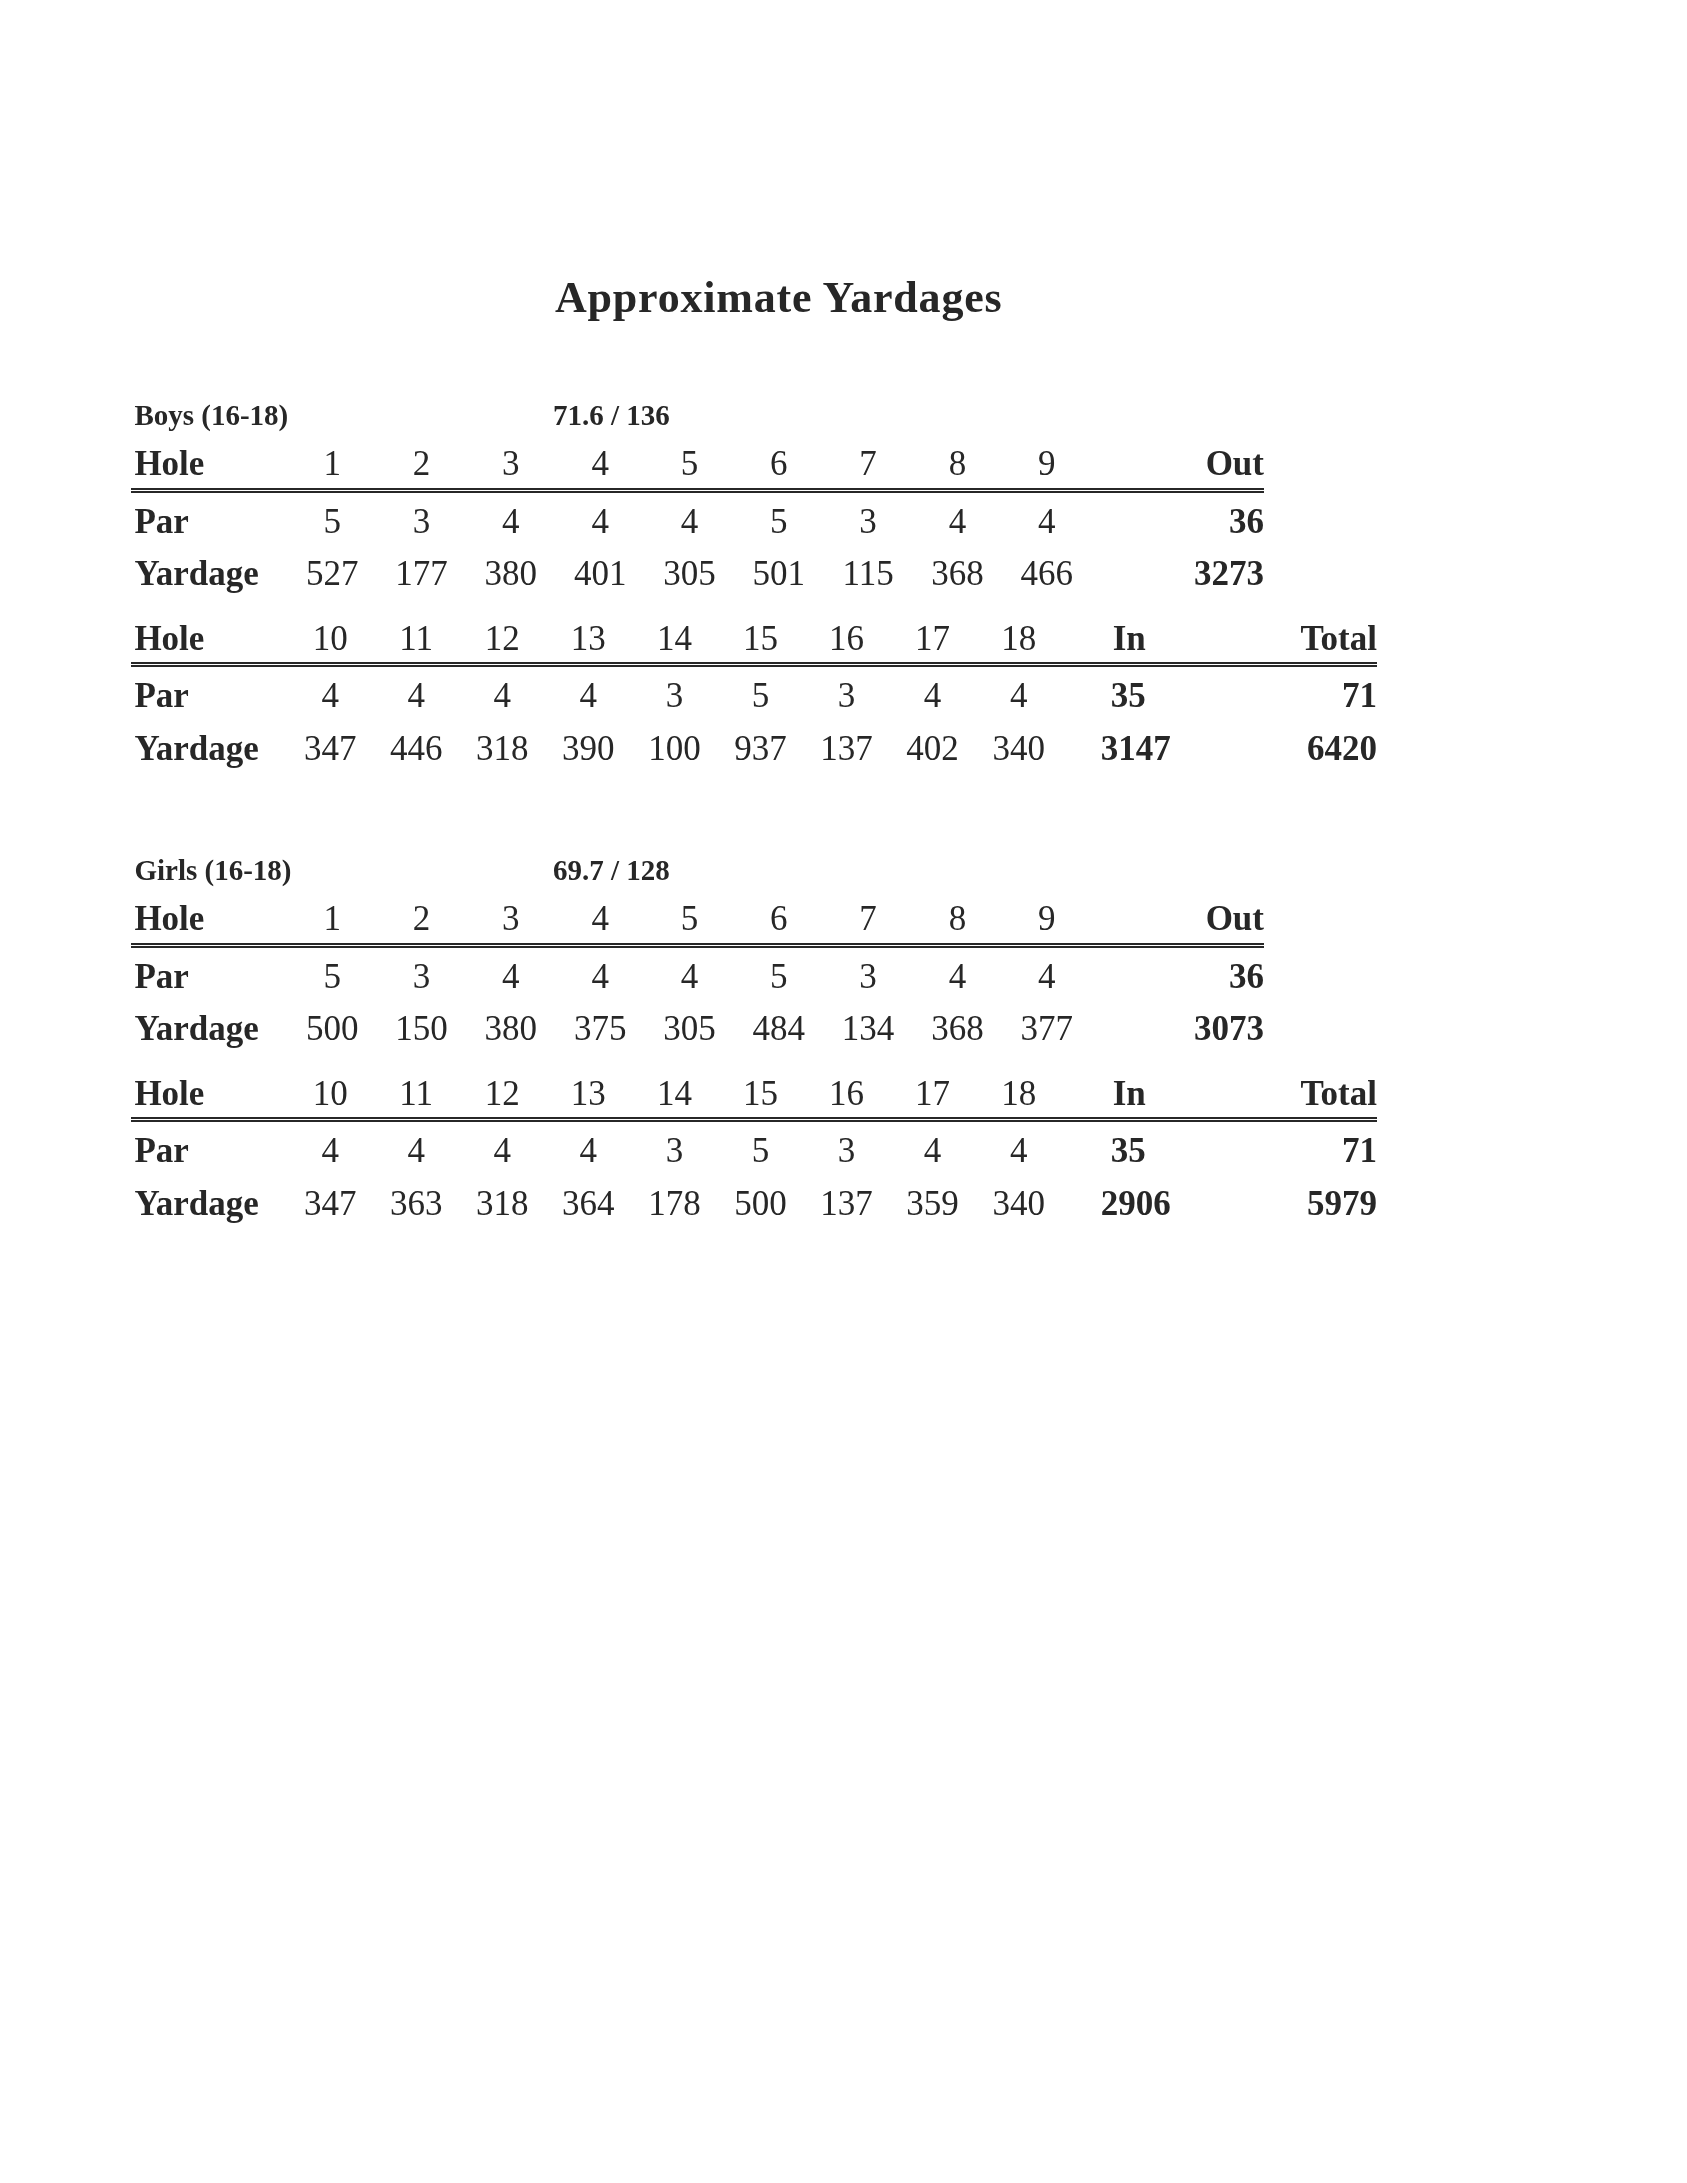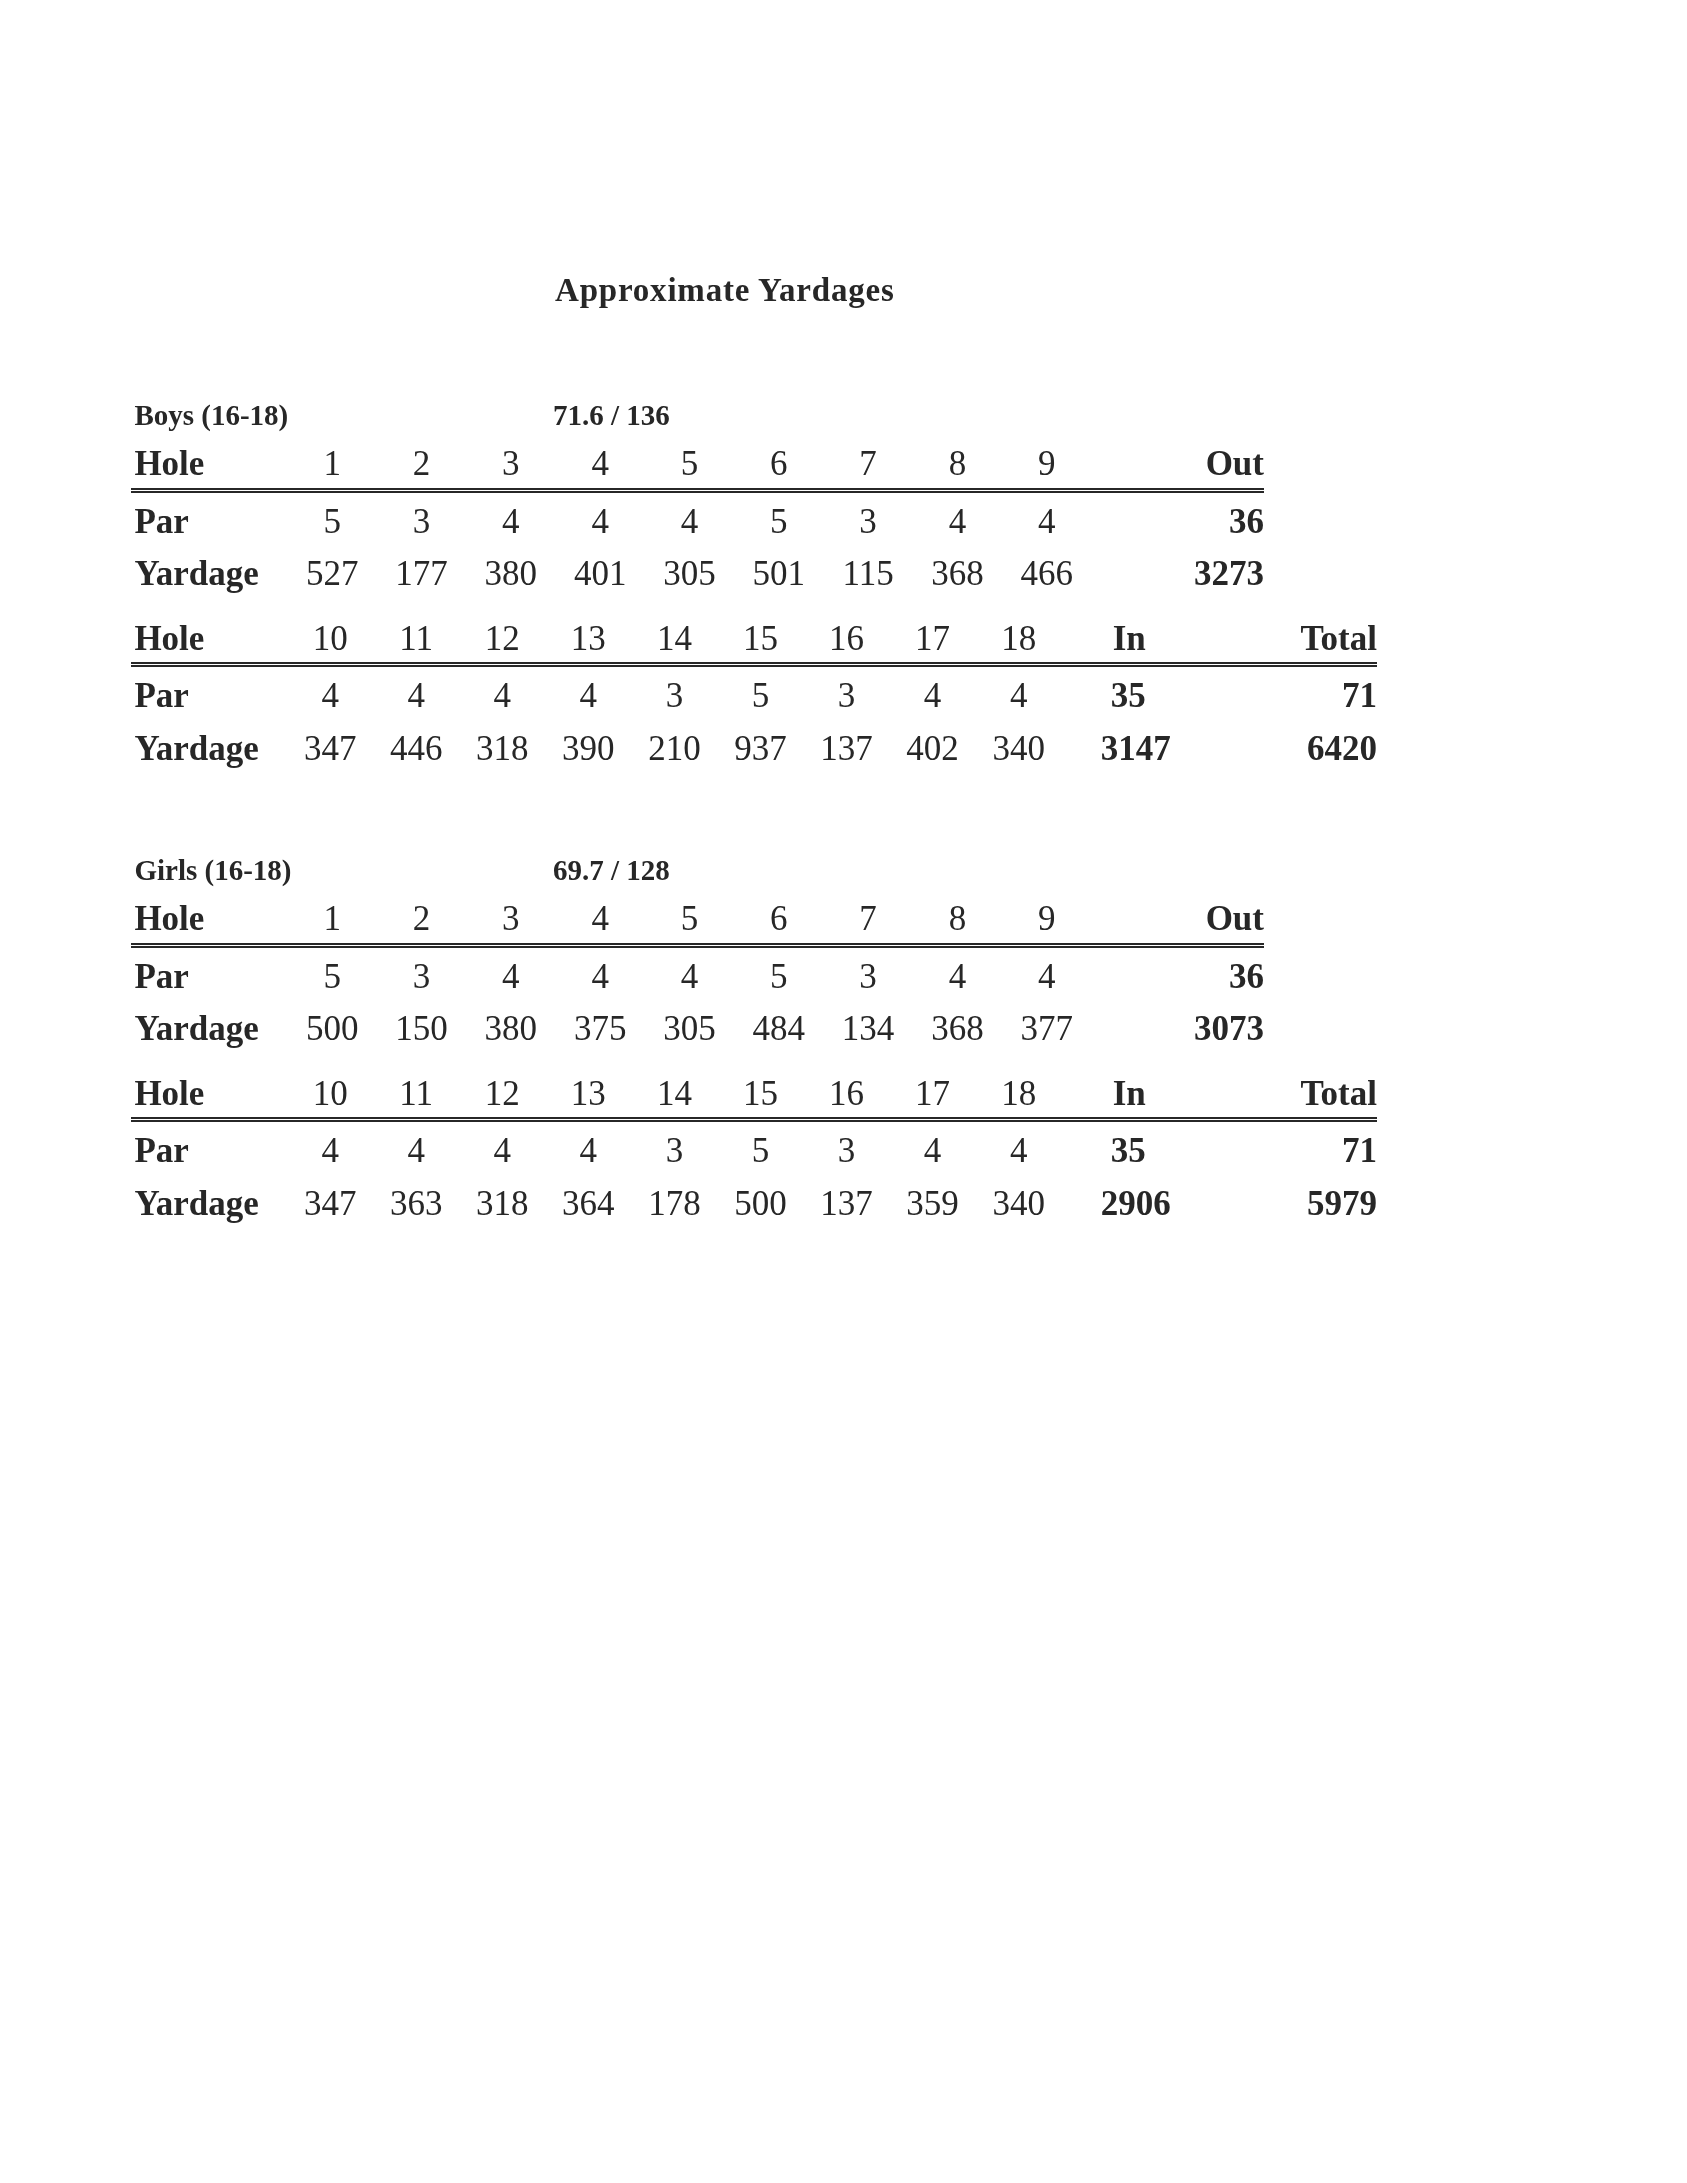--- a/index.html
+++ b/index.html
@@ -6,21 +6,21 @@
   .page{
     position:relative;
     width:1687px;height:2183px;
     background:#ffffff;
     font-family:"Liberation Serif", serif;
     color:#272727;
     overflow:hidden;
   }
   .title{
     position:absolute;left:555px;top:272px;margin:0;
-    font-size:33px;font-weight:bold;letter-spacing:0.8px;
+    font-size:44px;font-weight:bold;letter-spacing:0.8px;
     white-space:nowrap;
   }
   .sec{position:absolute;left:131px;width:1282px;}
   .sec-boys{top:384px;}
   .sec-girls{top:839px;}
   .sec-head{position:relative;height:53px;font-size:29px;font-weight:bold;}
   .sec-name{position:absolute;left:3.4px;bottom:5px;white-space:nowrap;}
   .sec-rating{position:absolute;left:422px;bottom:5px;white-space:nowrap;text-align:center;}
   table.t{
     border-collapse:collapse;table-layout:fixed;
@@ -156,21 +156,21 @@
           <td class="num">4</td>
           <td class="sum">35</td>
           <td class="tot">71</td>
         </tr>
         <tr class="row">
           <td class="lab">Yardage</td>
           <td class="num">347</td>
           <td class="num">446</td>
           <td class="num">318</td>
           <td class="num">390</td>
-          <td class="num">210</td>
+          <td class="num">100</td>
           <td class="num">937</td>
           <td class="num">137</td>
           <td class="num">402</td>
           <td class="num">340</td>
           <td class="sum">3147</td>
           <td class="tot">6420</td>
         </tr>
       </tbody>
     </table>
   </section>

